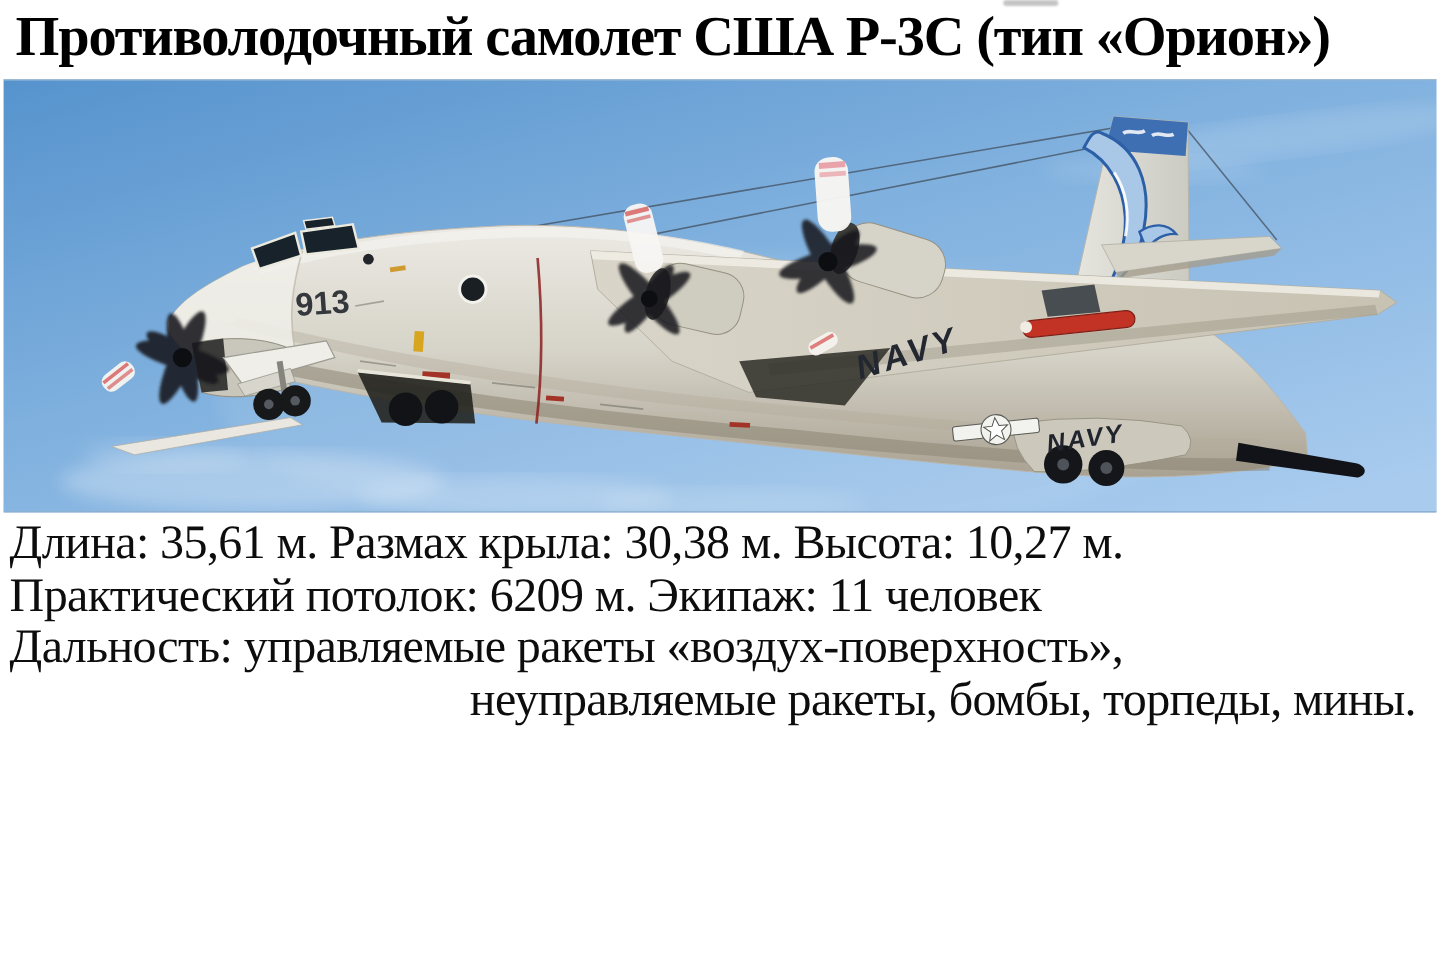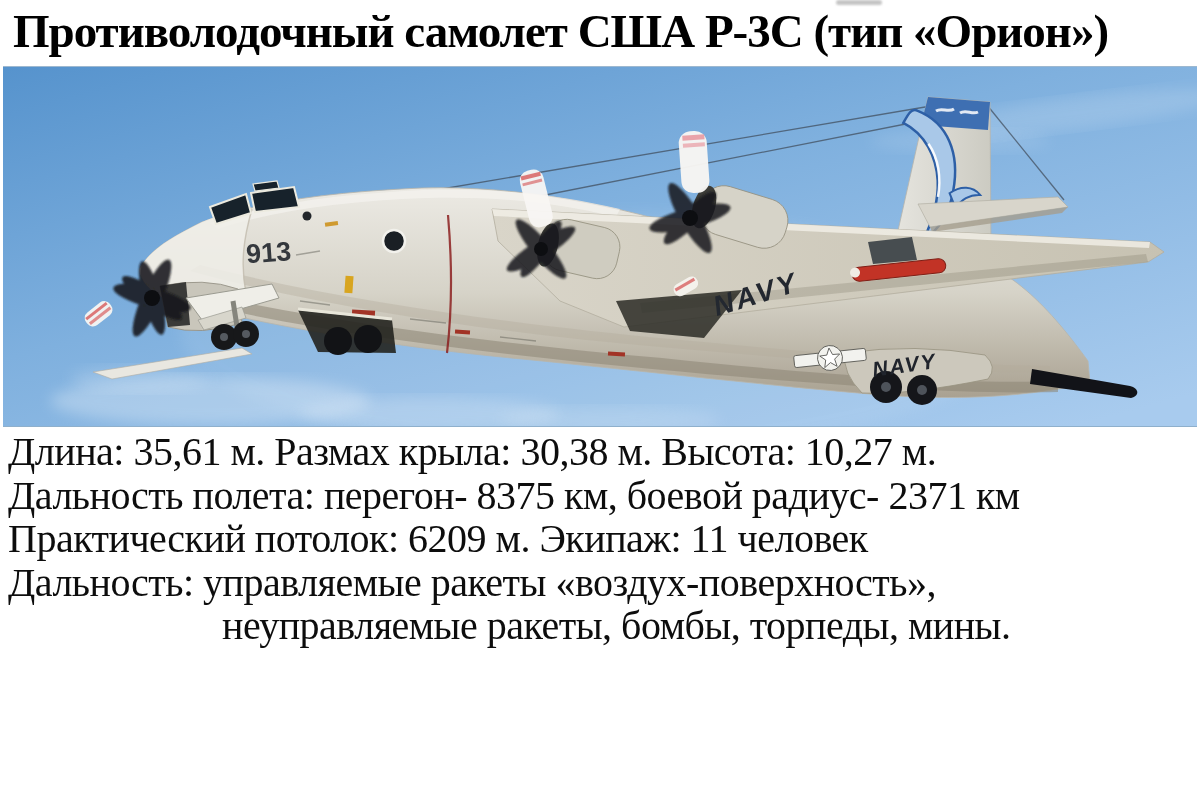--- a/index.html
+++ b/index.html
@@ -25,21 +25,21 @@
     background:#7fb0de;
   }
   .photo svg{display:block;width:100%;height:100%;}
   .specs{
     position:absolute;left:0;top:430px;width:1180px;color:#0d0d0d;
   }
   .spec-line{
     font-family:"Liberation Serif", serif;font-size:40px;line-height:43.5px;
     letter-spacing:-0.5px;padding-left:8px;white-space:nowrap;color:#0d0d0d;
   }
-  .spec-line.indent{padding-left:222px;}
+  .spec-line.indent{padding-left:222px;text-align:right;}
   .navy-label{
     font-family:"Liberation Sans", sans-serif;font-weight:bold;font-style:italic;
   }
 </style>
 </head>
 <body>
 
 <div class="page">
 
   <div class="title-bar">
@@ -270,19 +270,18 @@
       <g>
         <path d="M868,241 L912,236 L917,259 L873,263 Z" fill="#3c4246" opacity="0.92"></path>
         <rect x="852" y="262" width="94" height="14" rx="7" fill="#c23326" stroke="#7e1f16" stroke-width="1" transform="rotate(-6 899 269)"></rect>
         <circle cx="855" cy="267" r="5" fill="#f0ece4" transform="rotate(-6 899 269)"></circle>
       </g>
     </svg>
   </div>
 
   <div class="specs">
     <div class="spec-line">Длина: 35,61 м. Размах крыла: 30,38 м. Высота: 10,27 м.</div>
-    <div class="spec-line">Дальность полета: перегон- 8375 км, боевой радиус- 2371 км</div>
     <div class="spec-line">Практический потолок: 6209 м. Экипаж: 11 человек</div>
     <div class="spec-line">Дальность: управляемые ракеты «воздух-поверхность»,</div>
     <div class="spec-line indent">неуправляемые ракеты, бомбы, торпеды, мины.</div>
   </div>
 
 </div>
 
 </body></html>

